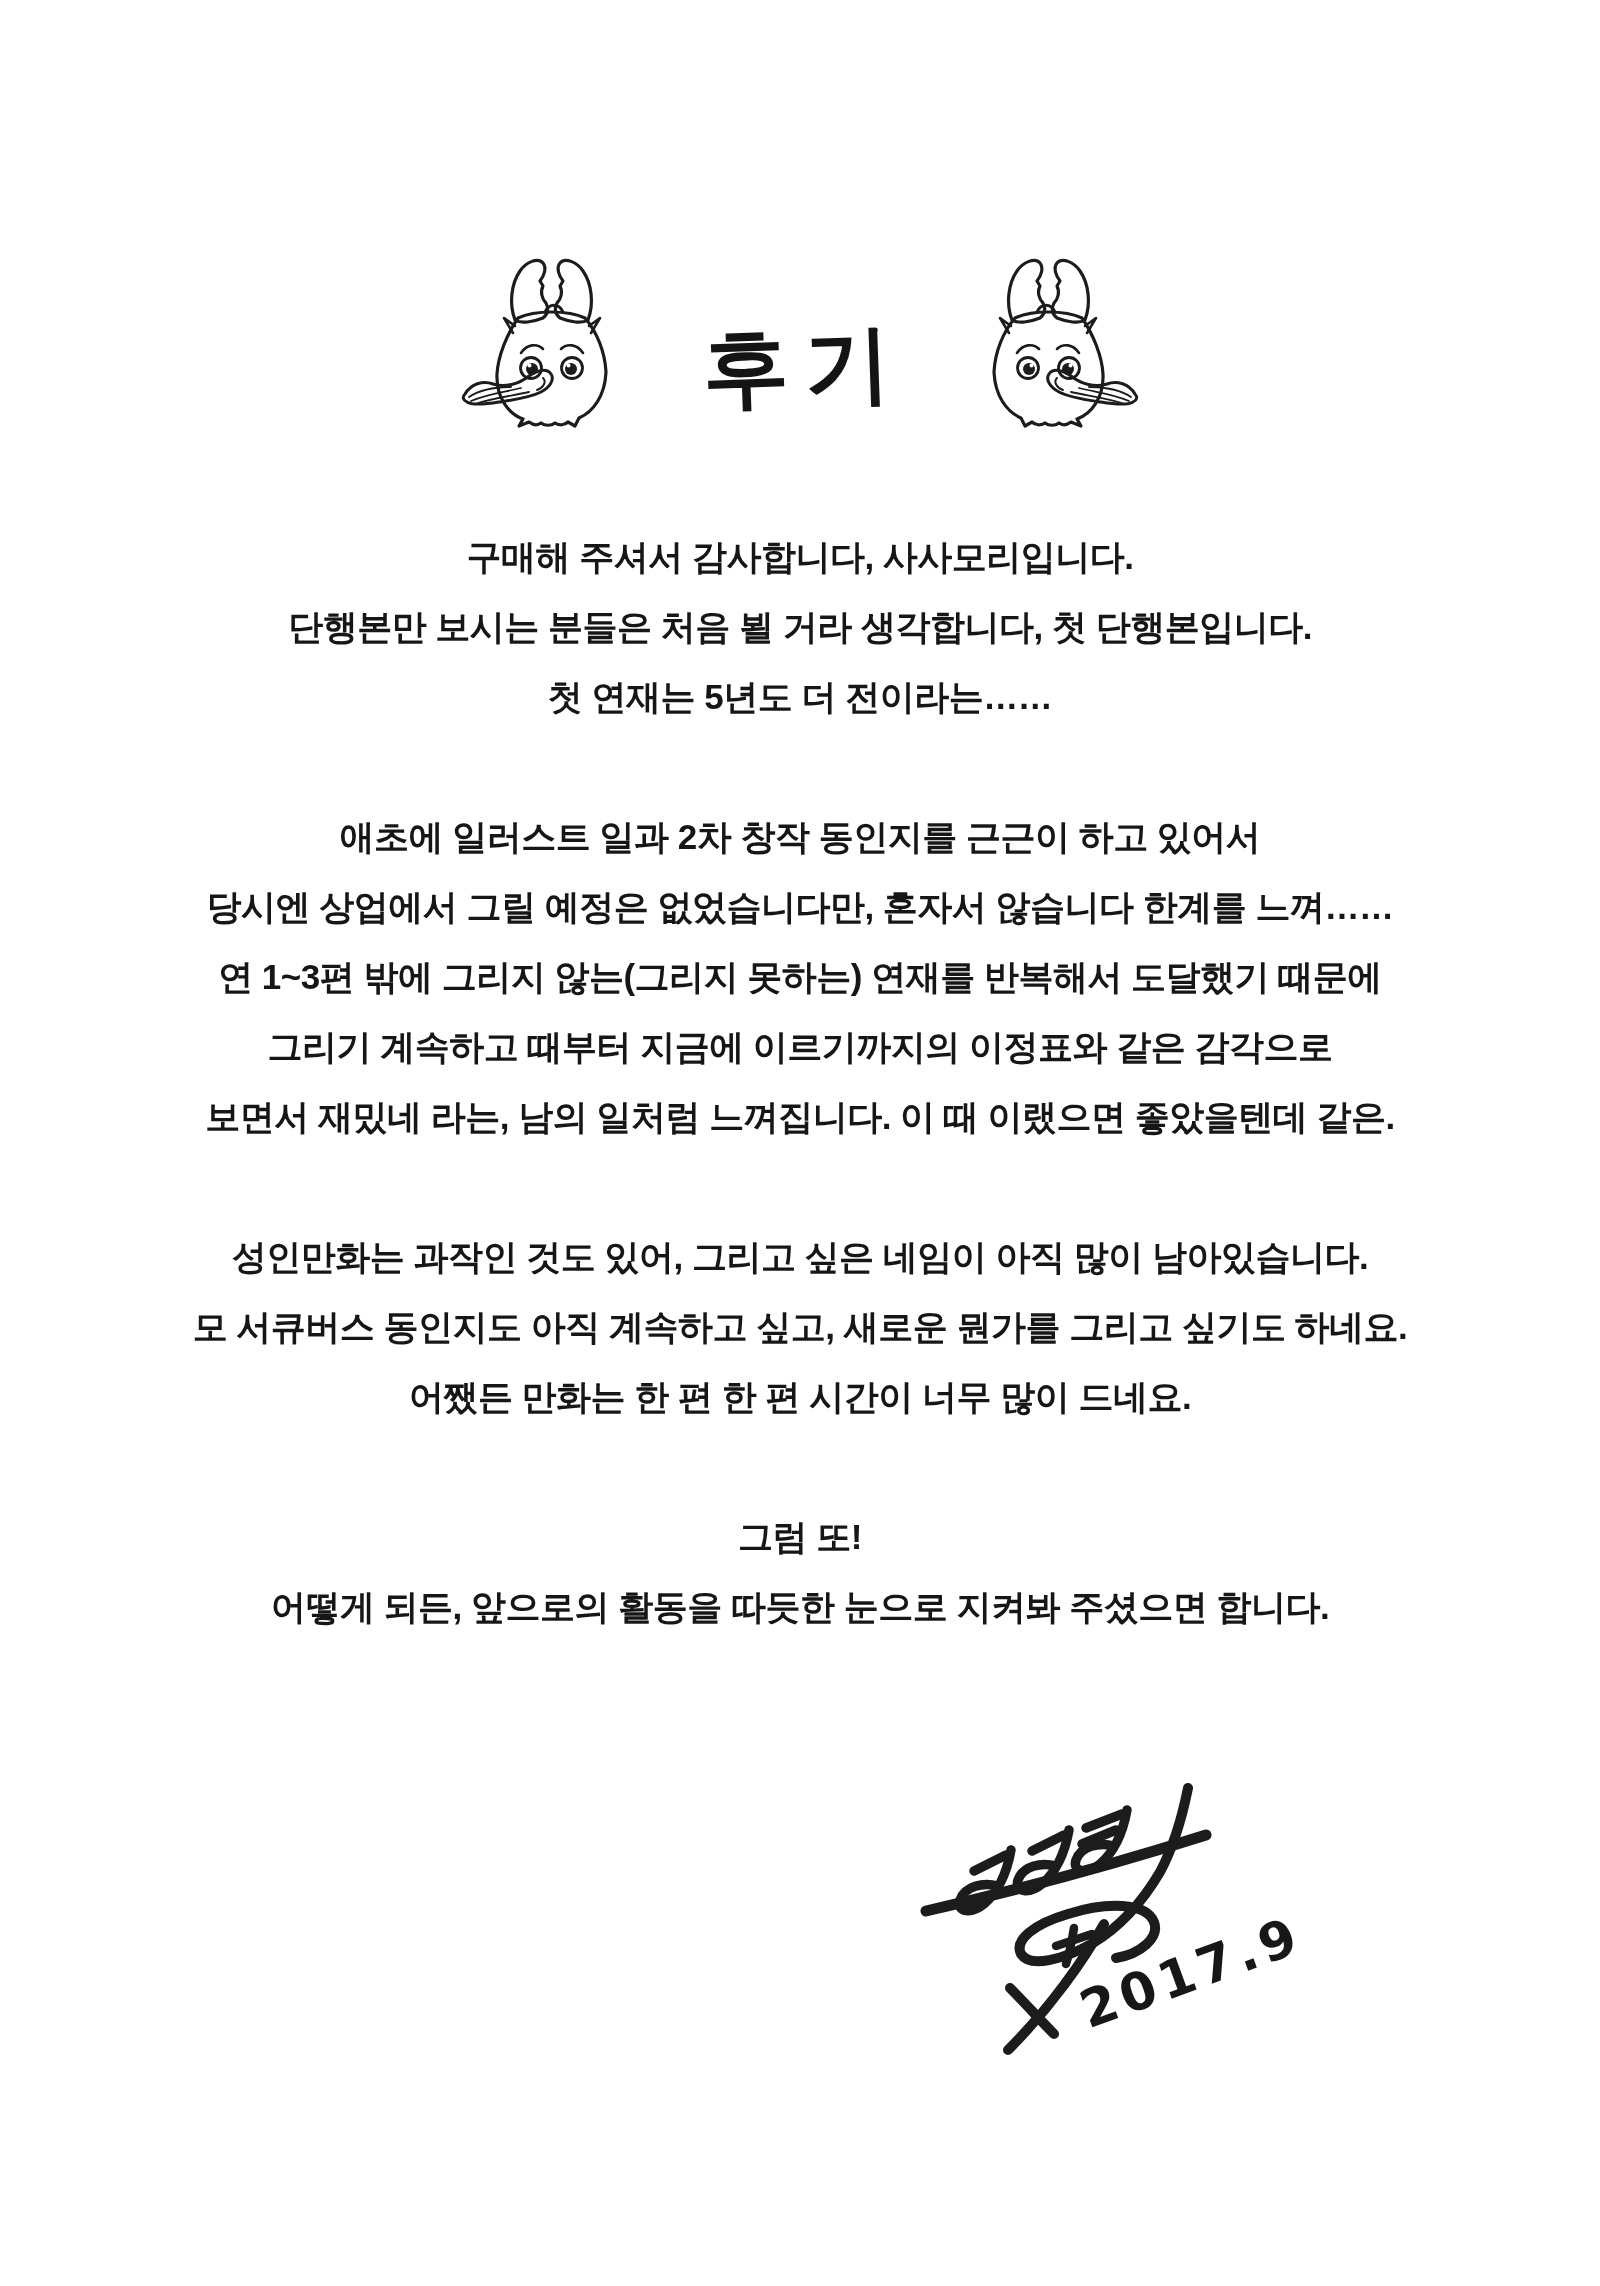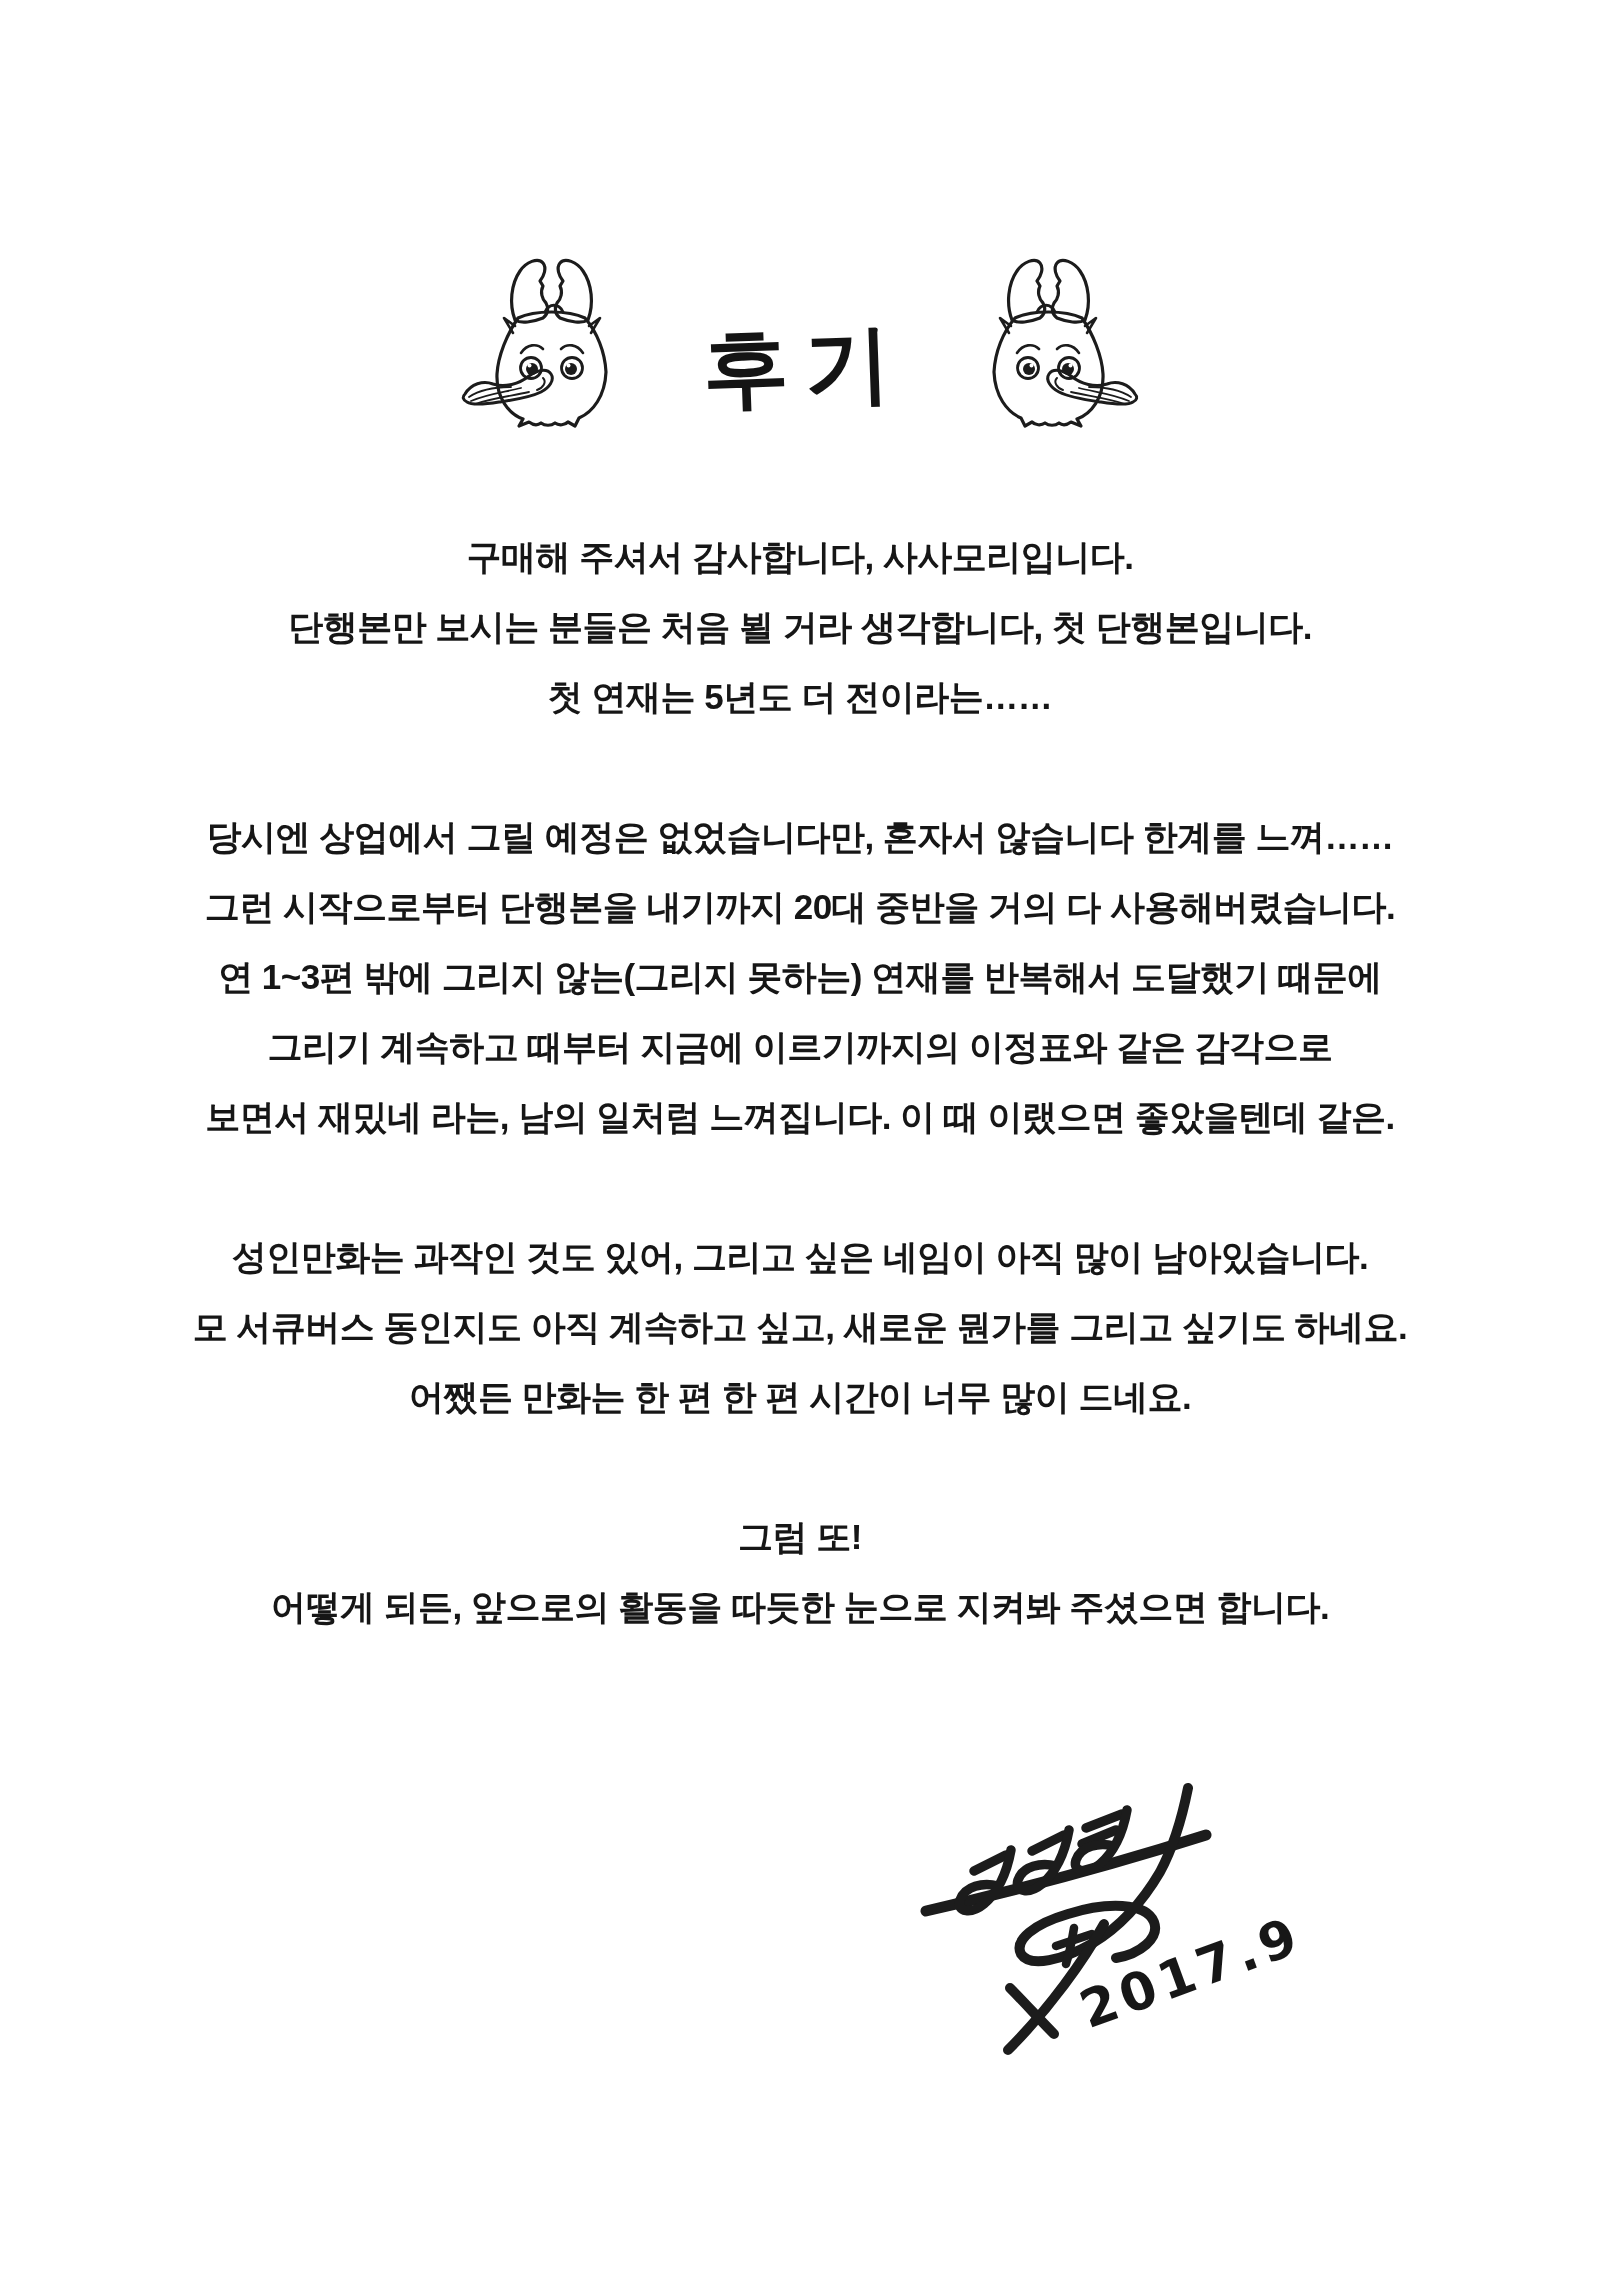--- a/index.html
+++ b/index.html
@@ -145,22 +145,22 @@
     </svg>
   </div>
 
   <div class="content">
     <p>
       <span class="line">구매해 주셔서 감사합니다, 사사모리입니다.</span>
       <span class="line">단행본만 보시는 분들은 처음 뵐 거라 생각합니다, 첫 단행본입니다.</span>
       <span class="line">첫 연재는 5년도 더 전이라는……</span>
     </p>
     <p>
+      <span class="line">애초에 일러스트 일과 2차 창작 동인지를 근근이 하고 있어서</span>
       <span class="line">당시엔 상업에서 그릴 예정은 없었습니다만, 혼자서 않습니다 한계를 느껴……</span>
-      <span class="line">그런 시작으로부터 단행본을 내기까지 20대 중반을 거의 다 사용해버렸습니다.</span>
       <span class="line">연 1~3편 밖에 그리지 않는(그리지 못하는) 연재를 반복해서 도달했기 때문에</span>
       <span class="line">그리기 계속하고 때부터 지금에 이르기까지의 이정표와 같은 감각으로</span>
       <span class="line">보면서 재밌네 라는, 남의 일처럼 느껴집니다. 이 때 이랬으면 좋았을텐데 같은.</span>
     </p>
     <p>
       <span class="line">성인만화는 과작인 것도 있어, 그리고 싶은 네임이 아직 많이 남아있습니다.</span>
       <span class="line">모 서큐버스 동인지도 아직 계속하고 싶고, 새로운 뭔가를 그리고 싶기도 하네요.</span>
       <span class="line">어쨌든 만화는 한 편 한 편 시간이 너무 많이 드네요.</span>
     </p>
     <p>

